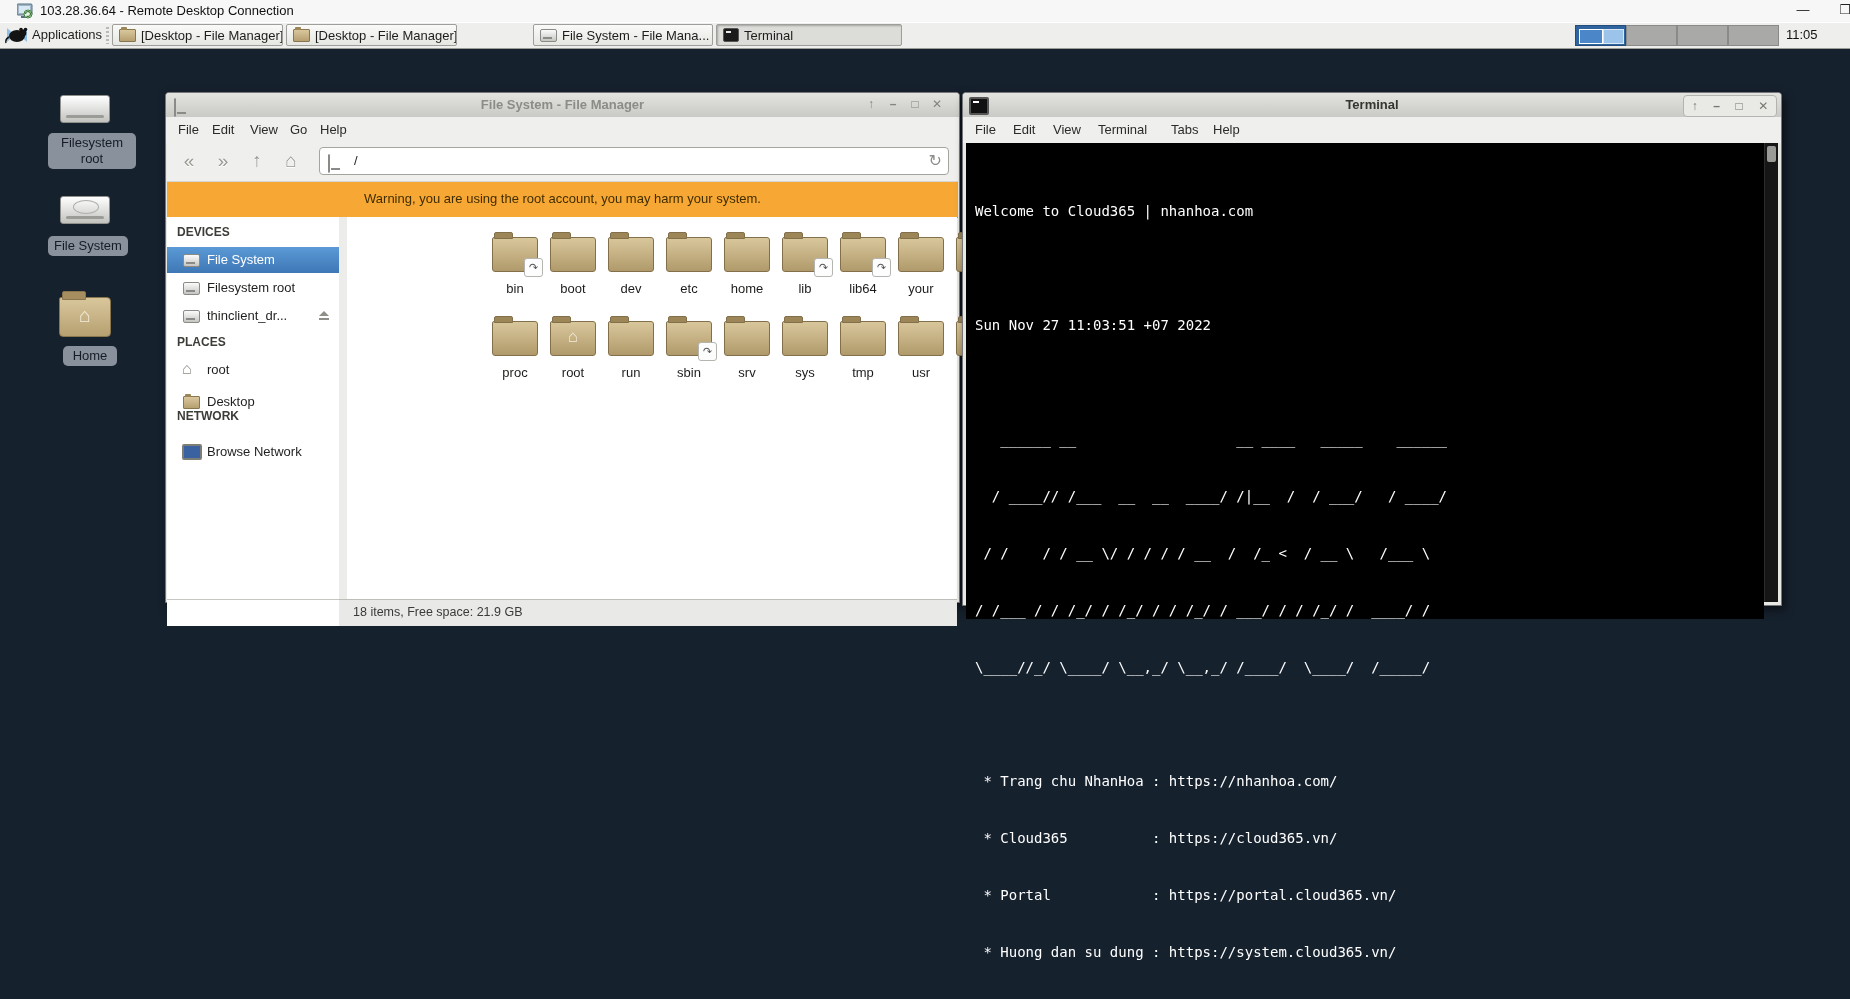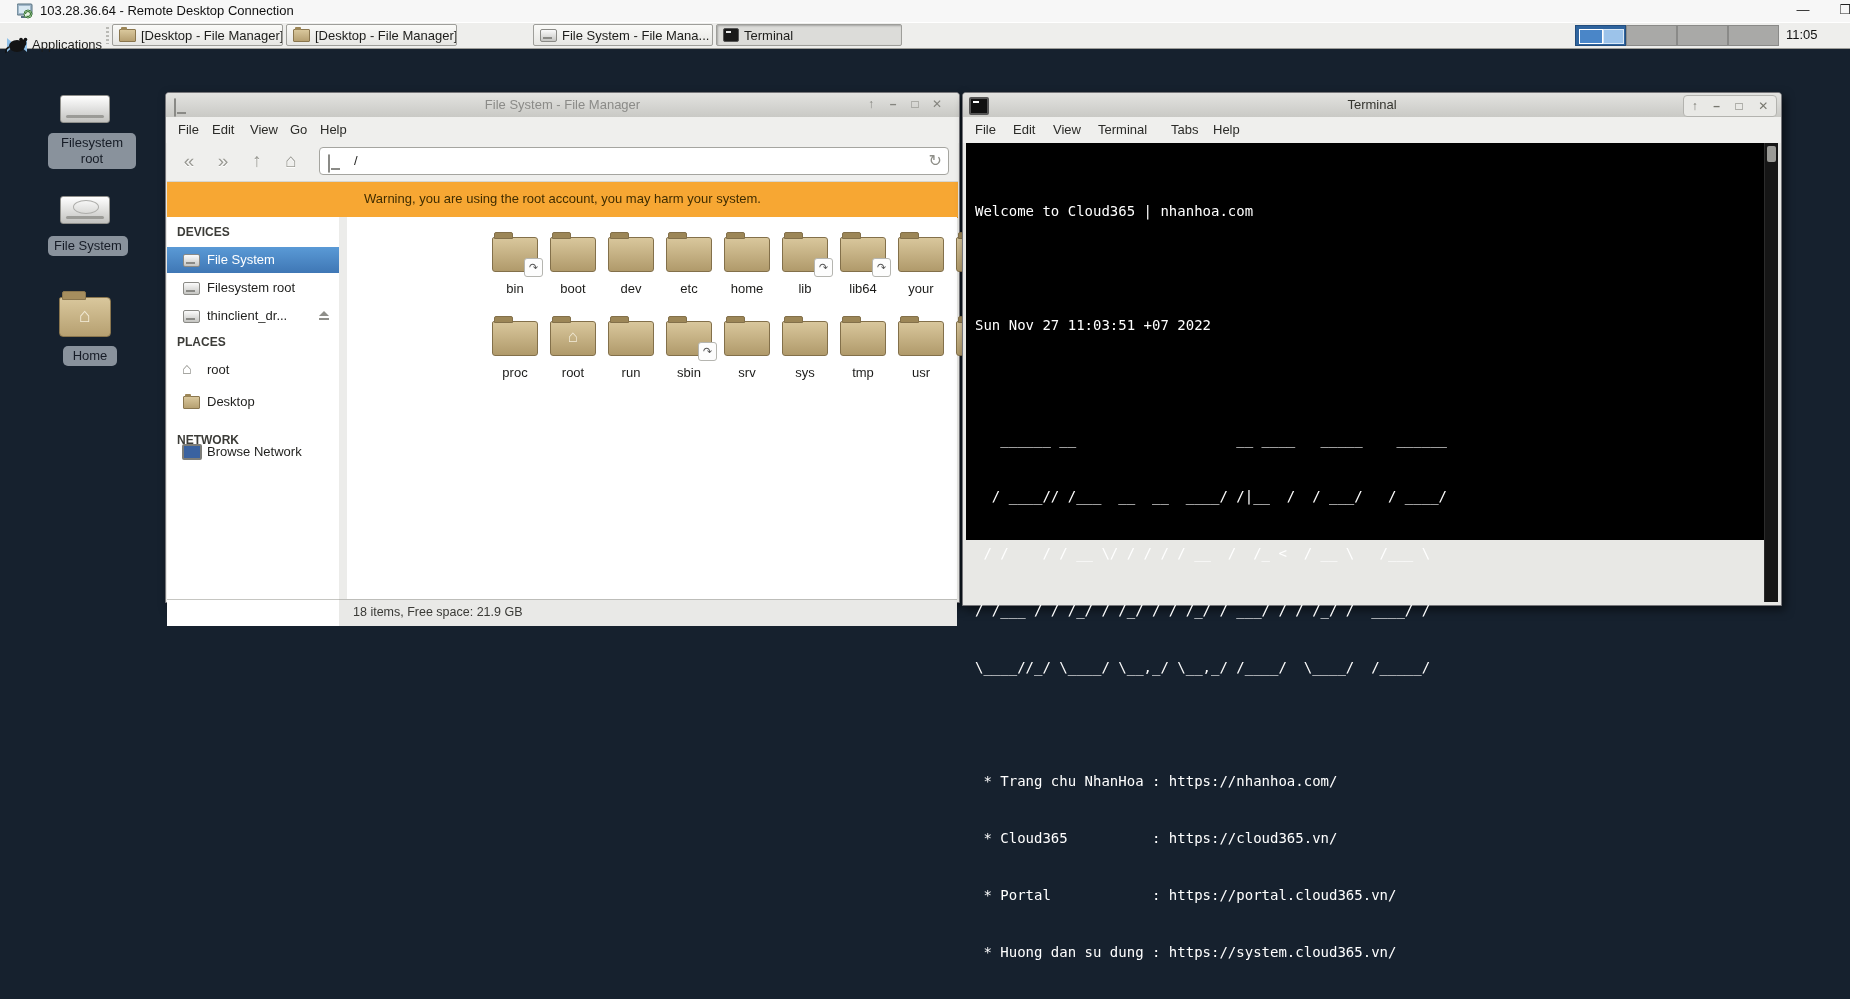--- a/index.html
+++ b/index.html
@@ -8,21 +8,21 @@
   .abs{position:absolute;}
 
   
   #rdp-titlebar{left:0;top:0;width:1850px;height:22px;background:#f7f7f7;border-bottom:1px solid #d0d0d0;}
   #rdp-title{left:40px;top:3px;font-size:13px;color:#111;}
   .winctl{width:14px;text-align:center;font-size:13px;color:#222;top:2px;}
 
   
   #taskbar{left:0;top:22px;width:1850px;height:25px;background:#eeeeec;
            border-top:1px solid #ffffff;border-bottom:1px solid #9c9c98;}
-  #apps-btn{left:0;top:0;width:104px;height:25px;margin-top:10px;}
+  #apps-btn{left:0;top:0;width:104px;height:25px;}
   #apps-label{left:32px;top:4px;font-size:13px;color:#1d1d1b;}
   .tb-sep{left:106px;top:4px;width:3px;height:17px;
           background:repeating-linear-gradient(#b9b9b5 0 2px,transparent 2px 4px);}
   .taskbtn{top:1px;height:22px;background:linear-gradient(#fafaf8,#e6e6e3);
            border:1px solid #9e9e9a;border-radius:2px;font-size:13px;color:#1d1d1b;
            display:flex;align-items:center;gap:5px;padding:0 6px;box-sizing:border-box;white-space:nowrap;overflow:hidden;}
   .taskbtn.pressed{background:#dcdcd9;box-shadow:inset 1px 1px 2px rgba(0,0,0,.25);}
   .minifolder{width:15px;height:11px;background:linear-gradient(#d9c79c,#b6a071);
               border:1px solid #8a764e;border-radius:1px;position:relative;flex:0 0 auto;}
   .minifolder::before{content:"";position:absolute;left:1px;top:-3px;width:6px;height:3px;
@@ -54,21 +54,21 @@
   .bigfolder::before{content:"";position:absolute;left:2px;top:-7px;width:22px;height:7px;
              background:#a68e5e;border:1px solid #8a764e;border-radius:2px 2px 0 0;}
   .home-glyph{position:absolute;left:0;right:0;top:7px;text-align:center;
               font-size:20px;color:#f3ecd9;line-height:20px;}
 
   
   .window{background:#e8e8e5;border:1px solid #76767a;border-radius:4px 4px 0 0;
           box-shadow:3px 4px 10px rgba(0,0,0,.55);}
   .titlebar{left:0;top:0;right:0;height:24px;border-radius:3px 3px 0 0;
             background:linear-gradient(#e3e3e0,#c9c9c5);border-bottom:1px solid #aaaaa6;}
-  .title-text{width:100%;top:4px;text-align:center;font-size:13px;font-weight:normal;}
+  .title-text{width:100%;top:4px;text-align:center;font-size:13px;font-weight:bold;}
   .inactive .title-text{color:#8b8b88;}
   .active-t .title-text{color:#35352f;}
   .tbtn{top:4px;width:18px;text-align:center;font-size:12px;color:#85857f;font-weight:bold;}
   .menubar{left:0;top:24px;right:0;height:26px;background:#efefed;}
   .menuitem{top:5px;font-size:13px;color:#2b2b28;}
 
   
   #fm-toolbar{left:1px;top:50px;width:791px;height:38px;background:#efefed;border-bottom:1px solid #d6d6d2;}
   .navbtn{top:3px;width:32px;height:30px;text-align:center;font-size:19px;color:#9a9a94;line-height:30px;
           text-shadow:0 1px 0 #fff;}
@@ -102,21 +102,21 @@
   .emb{position:absolute;right:-6px;bottom:-6px;width:17px;height:17px;background:#fdfdfd;
        border:1px solid #b5b5b0;border-radius:3px;font-size:11px;line-height:16px;color:#555;}
   #fm-status{left:173px;top:506px;width:618px;height:26px;background:#e9e9e7;border-top:1px solid #bdbdb9;}
   #fm-status-text{left:14px;top:5px;font-size:12.5px;color:#3a3a36;}
   #fm-side-bottom{left:1px;top:506px;width:172px;height:26px;background:#ffffff;border-top:1px solid #c6c6c2;border-right:1px solid #c6c6c2;}
 
   
   #term-plate{right:4px;top:2px;width:92px;height:20px;background:#e9e9e6;border:1px solid #b3b3af;
               border-radius:4px;display:flex;align-items:center;justify-content:space-around;}
   #term-plate span{font-size:12px;color:#77776f;font-weight:bold;}
-  #term-black{left:3px;top:50px;width:798px;height:397px;background:#000;}
+  #term-black{left:3px;top:50px;width:798px;height:476px;background:#000;}
   #term-text{position:absolute;left:9px;top:21px;font-family:"DejaVu Sans Mono",monospace;
              font-size:14px;line-height:19px;color:#fff;white-space:pre;}
   .tline{height:19px;}
   #term-scroll{left:801px;top:50px;width:13px;height:459px;background:#161616;border-left:1px solid #2c2c2c;}
   #term-thumb{left:2px;top:3px;width:9px;height:16px;background:#9a9a96;border-radius:2px;}
   .termico{left:6px;top:4px;width:16px;height:14px;background:#111;border:2px solid #555;border-radius:2px;}
   .termico::after{content:"";position:absolute;left:2px;top:2px;width:6px;height:2px;background:#fff;}
 </style>
 </head>
 <body>
@@ -245,21 +245,21 @@
       </div>
       <div class="abs side-h" style="top:118px">PLACES</div>
       <div class="abs side-item" style="top:140px">
         <span class="home-ico">⌂</span>
         <span class="lbl">root</span>
       </div>
       <div class="abs side-item" style="top:172px">
         <span class="minifolder" style="position:absolute;left:16px;top:7px"></span>
         <span class="lbl">Desktop</span>
       </div>
-      <div class="abs side-h" style="top:216px">NETWORK</div>
+      <div class="abs side-h" style="top:192px">NETWORK</div>
       <div class="abs side-item" style="top:222px">
         <span class="net-ico"></span>
         <span class="lbl">Browse Network</span>
       </div>
     </div>
     <div class="abs" id="fm-gutter"></div>
 
     <div class="abs" id="fm-files">
 
       <div class="fcell" style="left:139px;top:20px">

